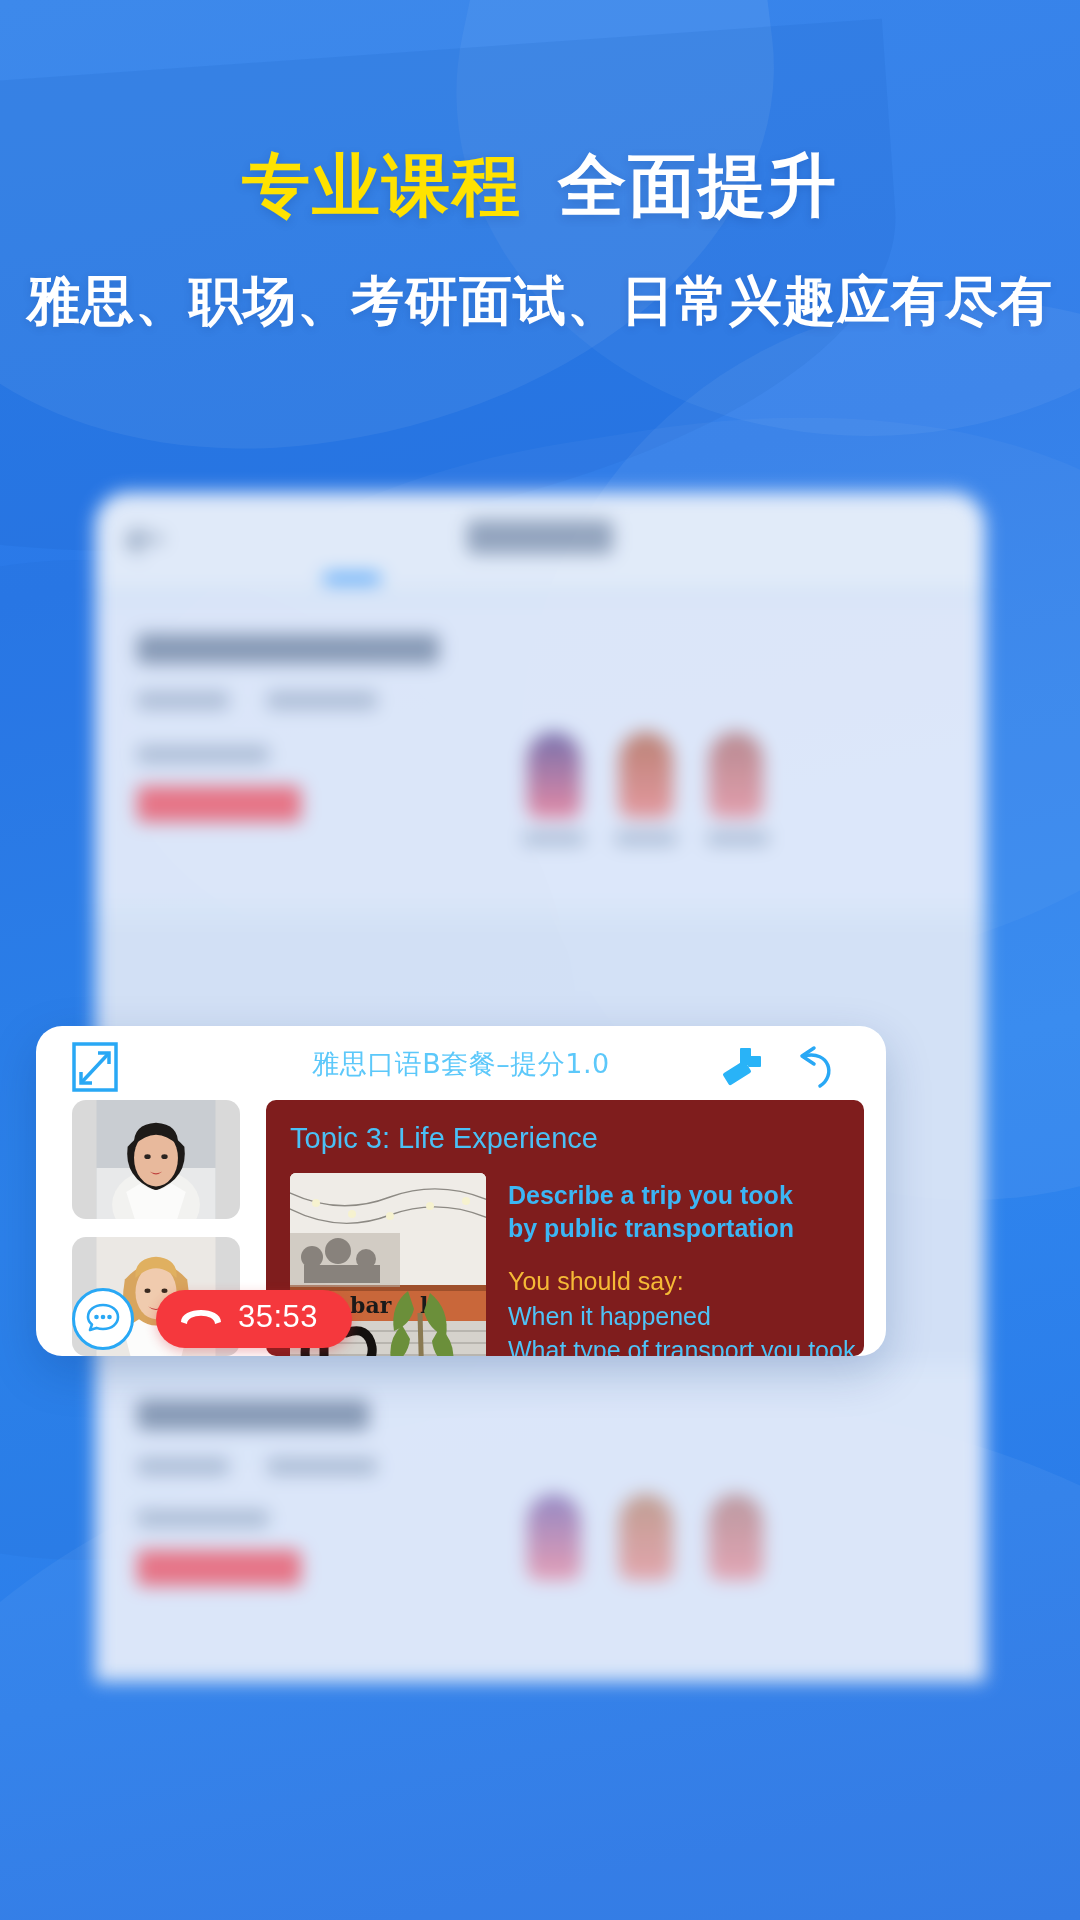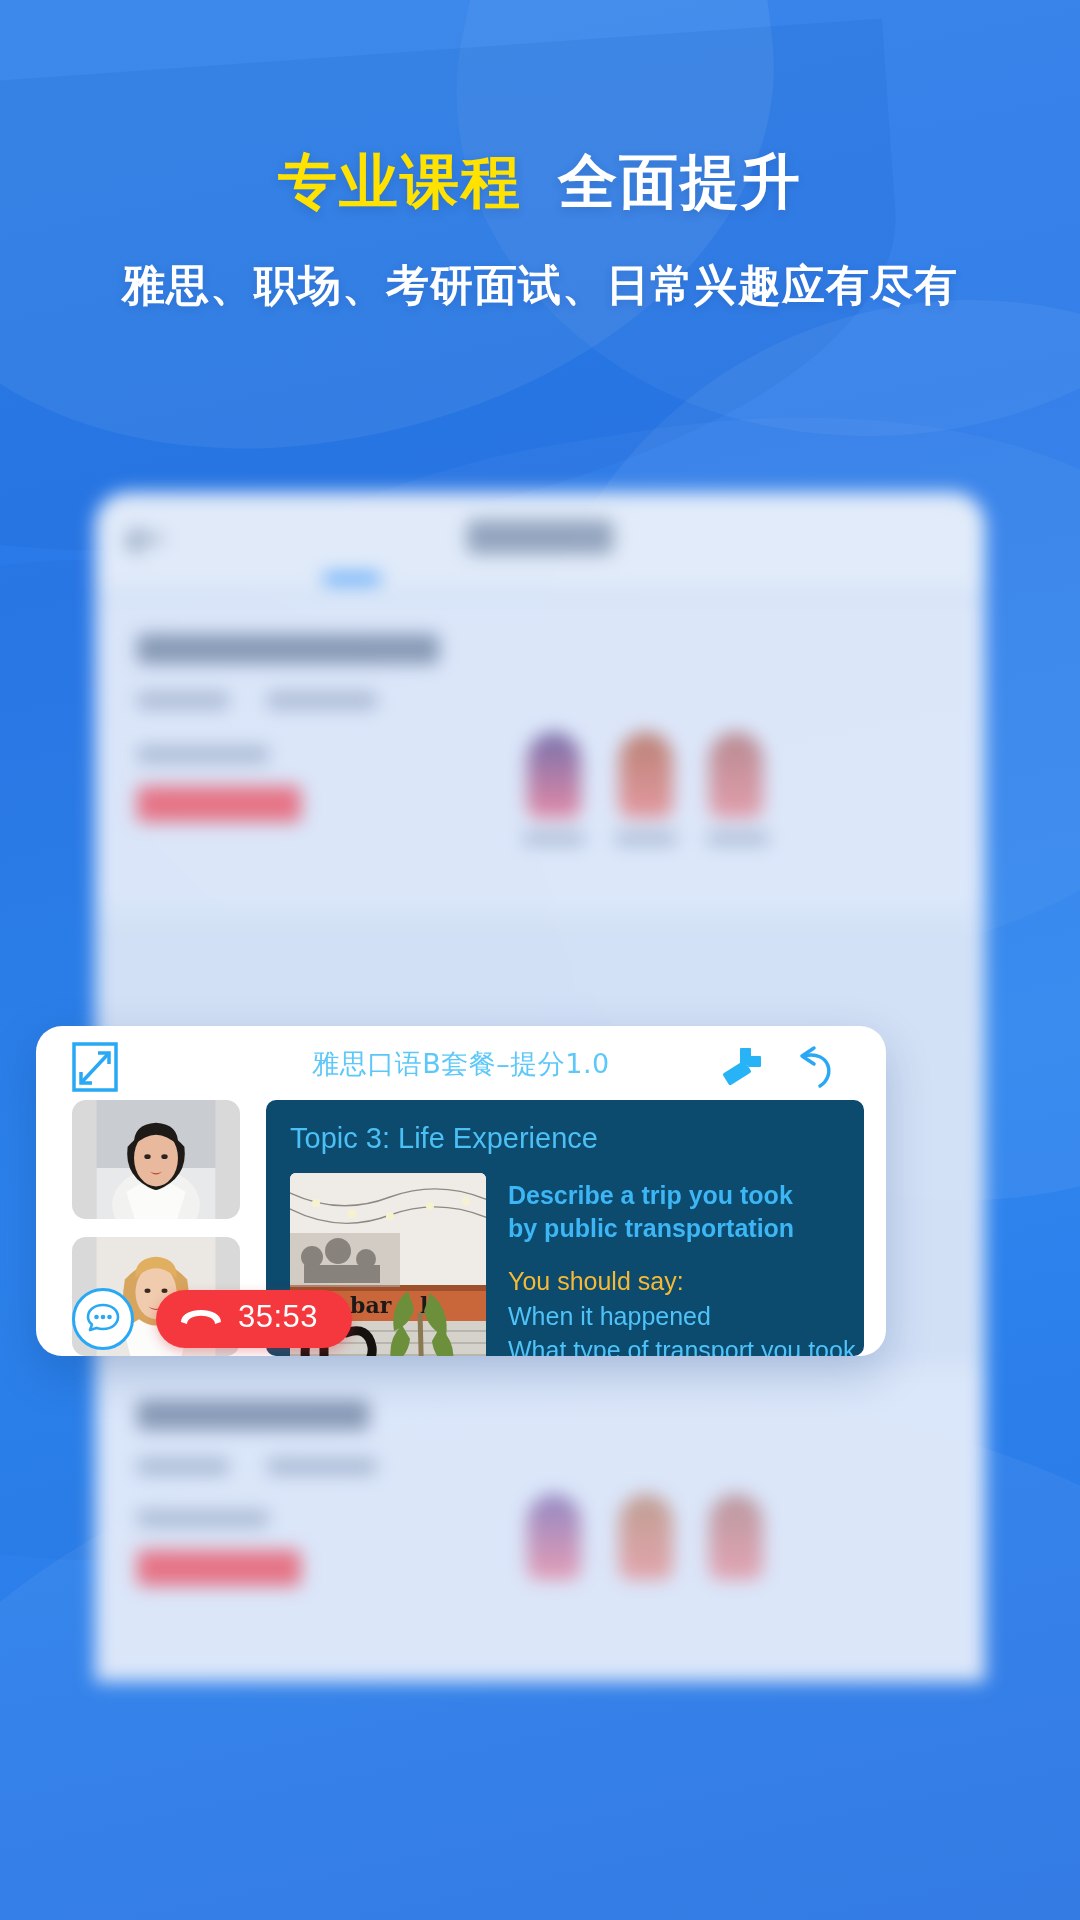--- a/index.html
+++ b/index.html
@@ -41,31 +41,31 @@
         border-radius:55% 45% 0 0; }
   .w7 { top:430px; left:120px; width:1100px; height:560px;
         background:rgba(255,255,255,0.035);
         border-radius:48% 52% 40% 60%;
         transform:rotate(-9deg); }
 
   
   #hero { position:absolute; top:0; left:0; width:1080px; z-index:6; text-align:center; }
   #headline {
     margin-top:152px;
-    font-size:59px; font-weight:bold; line-height:1.0;
+    font-size:68px; font-weight:bold; line-height:1.0;
     letter-spacing:2px;
     font-family:"DejaVu Sans", sans-serif;
     white-space:nowrap;
     text-shadow:0 3px 10px rgba(0,40,110,0.18);
   }
   #headline .yellow { color:#ffe200; }
   #headline .white  { color:#ffffff; margin-left:36px; }
   #subheadline {
     margin-top:46px;
-    font-size:43px; font-weight:bold; color:#ffffff;
+    font-size:53px; font-weight:bold; color:#ffffff;
     letter-spacing:1px;
     font-family:"DejaVu Sans", sans-serif;
     white-space:nowrap;
     text-shadow:0 2px 8px rgba(0,40,110,0.16);
   }
 
   
   #ghost-screen {
     position:absolute; left:95px; top:492px;
     width:890px; height:1190px;
@@ -159,21 +159,21 @@
     border-radius:14px;
     overflow:hidden;
     position:relative;
     background:#d9d9d9;
   }
   .video-tile svg { display:block; width:100%; height:100%; }
 
   #slide-panel {
     margin-left:26px;
     flex:1;
-    background:#0c4a6e;
+    background:#7f1d1d;
     border-radius:10px;
     position:relative;
     padding:22px 20px 0 24px;
     overflow:hidden;
   }
   #topic-title {
     font-size:29px; color:#4bc0f5; font-weight:400;
     font-family:"Liberation Sans", sans-serif;
     margin-bottom:18px;
   }

